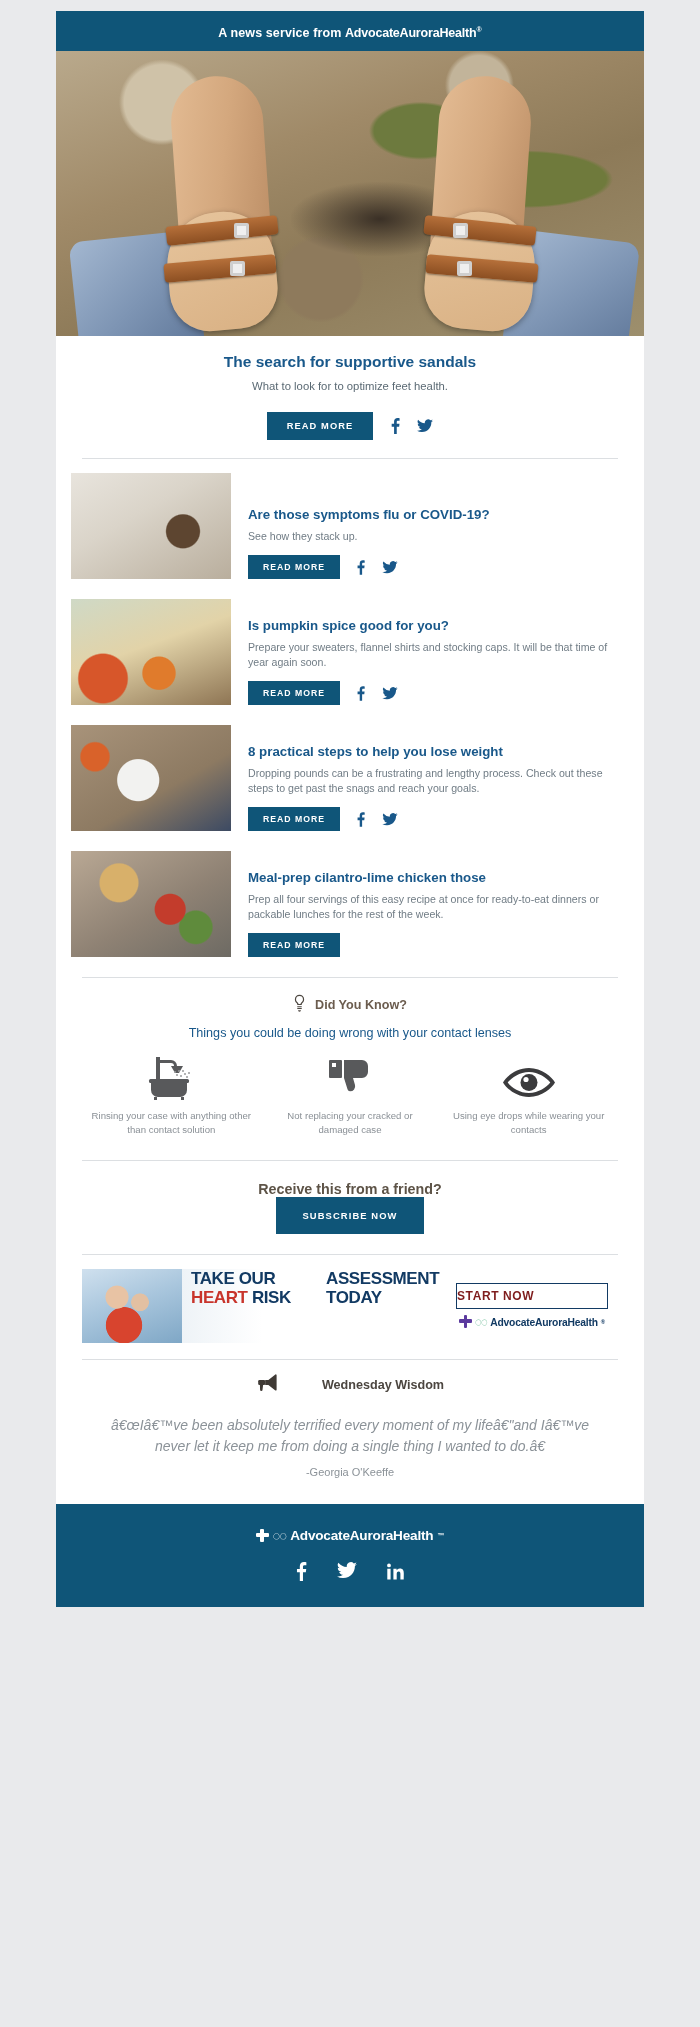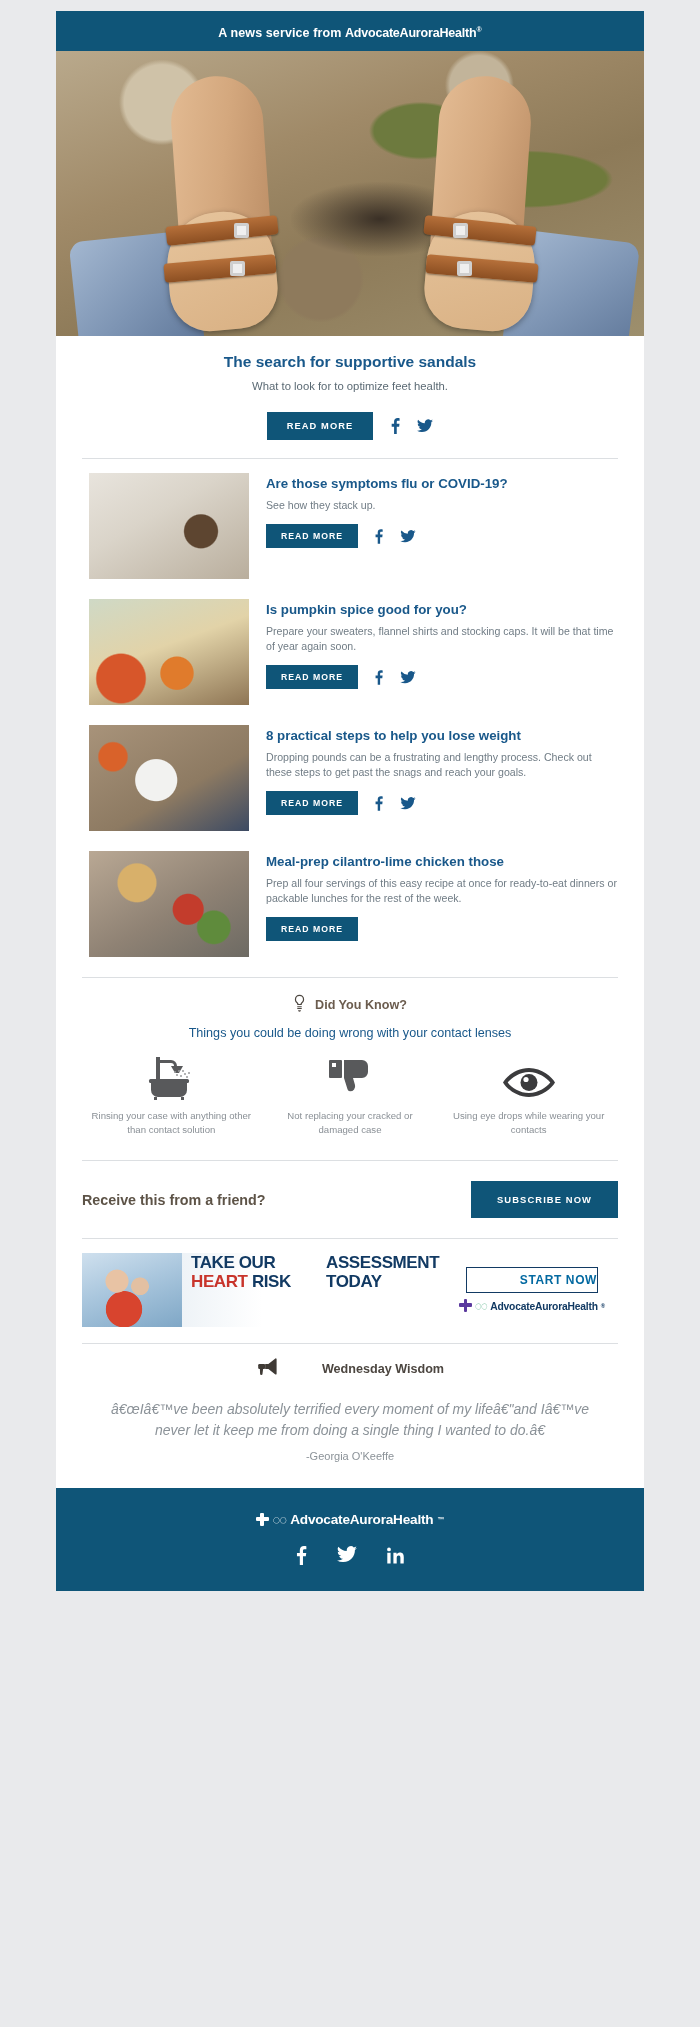--- a/index.html
+++ b/index.html
@@ -102,21 +102,21 @@
     text-align:center; cursor:pointer; user-select:none;
   }
   .soc { width:16px; height:17px; display:inline-flex; align-items:center;
     justify-content:center; cursor:pointer; }
   .soc svg { fill:#19588a; }
 
   hr.rule { border:none; border-top:1px solid #dcdfe2; margin:0 26px; }
 
   
   .art {
-    display:flex; gap:17px; padding:14px 26px 6px 33px; align-items:flex-start;
+    display:flex; gap:17px; padding:14px 26px 6px 15px; align-items:flex-end;
   }
   .art-thumb { width:160px; height:106px; flex:0 0 160px; overflow:hidden;
     background:#ccc; }
   .art-body { flex:1; padding-top:2px; }
   .art-body h2 {
     color:#19588a; font-size:13.3px; font-weight:700; line-height:1.28;
   }
   .art-body p {
     color:#707c85; font-size:10.6px; line-height:1.42; margin-top:6px;
   }
@@ -148,21 +148,21 @@
   .dyk-head .lbl { color:#6b5c4e; font-size:12.6px; font-weight:700; }
   .dyk-sub { color:#19588a; font-size:12.6px; font-weight:400; margin-top:10px; }
   .dyk-cols { display:flex; margin-top:14px; }
   .dyk-col { flex:1; text-align:center; padding:0 7px; }
   .dyk-ico { height:46px; display:flex; align-items:flex-end;
     justify-content:center; }
   .dyk-cap { color:#8a9096; font-size:9.6px; line-height:1.42; margin-top:9px; }
 
   
   .sub-row { display:flex; align-items:center; justify-content:space-between;
-    padding:20px 26px; }
+    padding:20px 26px;flex-direction:column; }
   .sub-txt { color:#5d5347; font-size:14.3px; font-weight:700; }
   .sub-btn { background:#0f5578; color:#fff; font-size:9.4px; font-weight:700;
     letter-spacing:1.1px; padding:13px 26px; cursor:pointer; }
 
   
   .ad-wrap { padding:14px 26px 16px 26px; }
   .ad { display:flex; height:74px; background:#ffffff; align-items:stretch; }
   .ad-photo { width:100px; flex:0 0 100px;
     background:
       radial-gradient(circle at 35% 38%, #e8c3a4 0 14%, transparent 15%),
@@ -171,23 +171,23 @@
       linear-gradient(160deg,#cfe0ee 0%,#a9c6dd 45%,#7fa7c6 100%); }
   .ad-mid { flex:1; display:flex; flex-direction:row; justify-content:space-between;
     padding-left:9px; background:linear-gradient(90deg,#eef3f7,#ffffff 30%); }
   .ad-l1, .ad-l2 { font-family:"Liberation Sans", sans-serif;
     font-weight:700; font-size:17px; color:#123a63; letter-spacing:-0.4px;
     line-height:1.12; }
   .ad-l1 .red { color:#c8342b; }
   .ad-right { width:168px; flex:0 0 168px; display:flex;
     flex-direction:column; justify-content:center; align-items:center; gap:6px;
     padding-right:4px; }
-  .ad-btn { border:1px solid #123a63; color:#0369a1; font-weight:700;
-    font-size:12px; letter-spacing:0.6px; padding:5px 0; width:132px;
-    text-align:right; background:#fff; cursor:pointer; }
+  .ad-btn { border:1px solid #123a63; color:#7f1d1d; font-weight:700;
+    font-size:12px; letter-spacing:0.6px; padding:5px 0; width:152px;
+    text-align:left; background:#fff; cursor:pointer; }
   .ad-logo { display:flex; align-items:center; gap:3px; font-size:10.3px;
     font-weight:700; color:#123a63; letter-spacing:-0.2px; }
 
   
   .wis { padding:14px 26px 4px 26px; text-align:center; }
   .wis-head { display:flex; align-items:center; justify-content:center; gap:9px; }
   .wis-head .lbl { color:#4c4640; font-size:12.6px; font-weight:700;margin-left:36px; }
   .wis-quote { color:#8b9298; font-size:14px; font-style:italic;
     line-height:1.48; margin-top:20px; padding:0 10px; }
   .wis-attr { color:#8b9298; font-size:11px; margin-top:9px;

